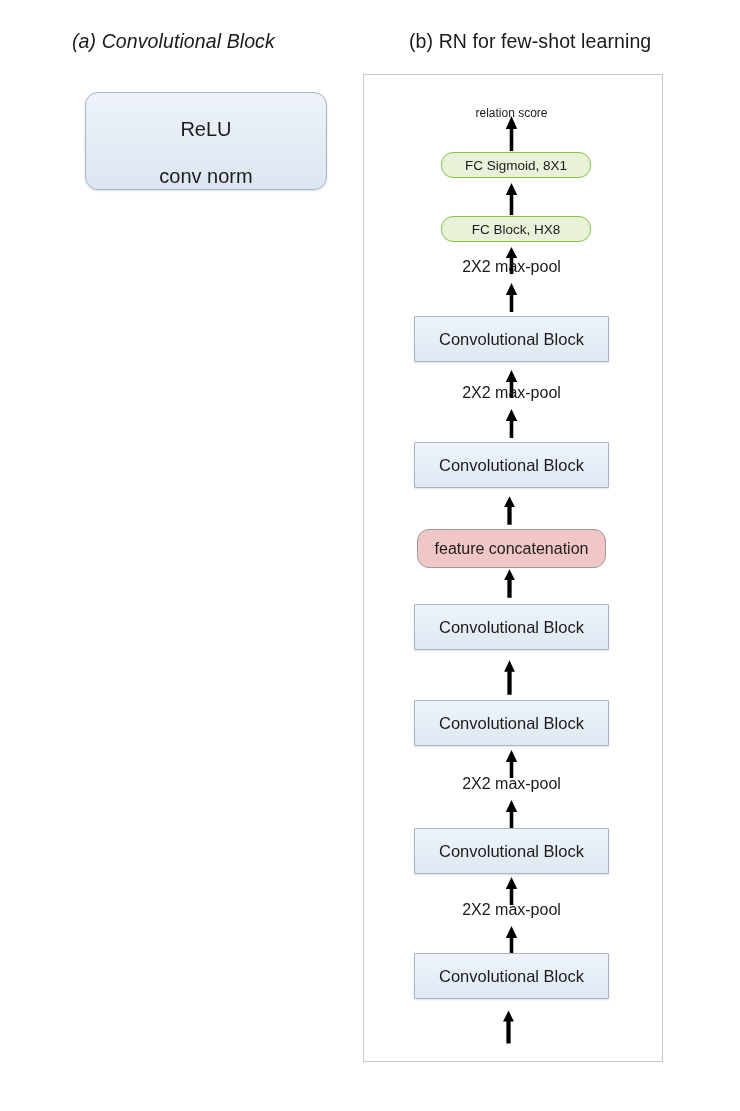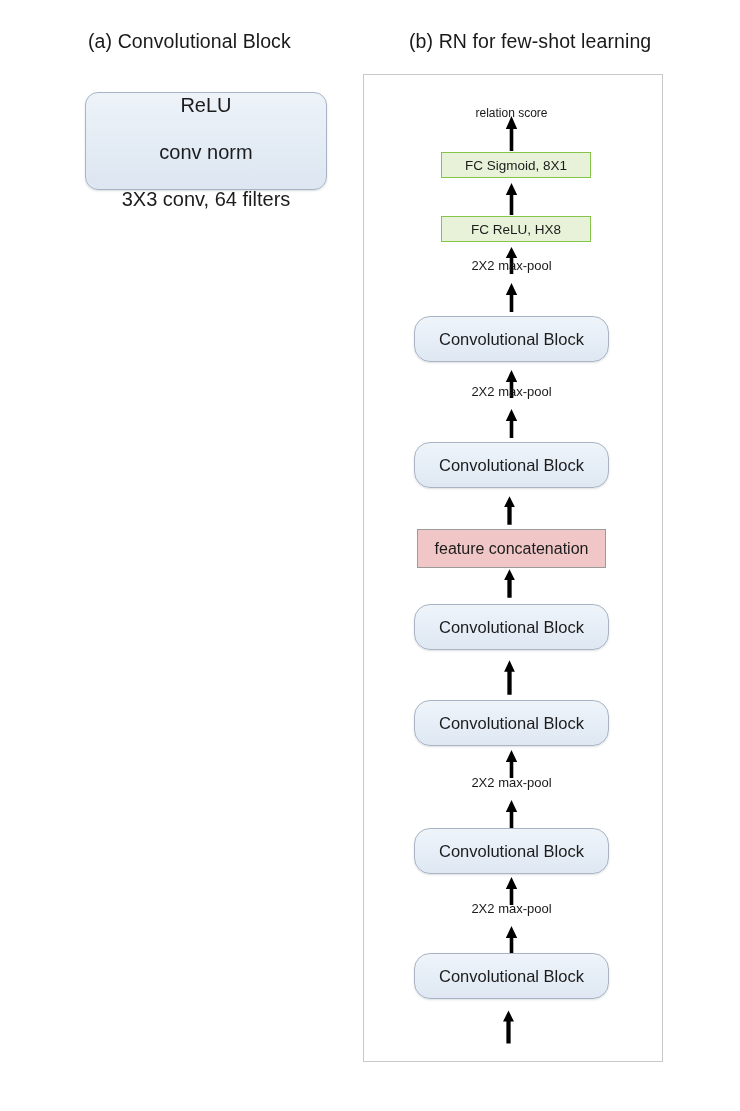--- a/index.html
+++ b/index.html
@@ -16,21 +16,21 @@
     overflow: hidden;
   }
 
   .panel-title {
     position: absolute;
     font-size: 19.5px;
     color: #1a1a1a;
     white-space: nowrap;
     letter-spacing: 0.1px;
   }
-  #title-a { left: 88px; top: 30px; }
+  #title-a { left: 72px; top: 30px; font-style: italic; }
   #title-b { left: 363px; top: 30px; margin-left: 46px; }
 
   
   .conv-block-legend {
     position: absolute;
     left: 85px;
     top: 92px;
     width: 242px;
     height: 98px;
     box-sizing: border-box;
@@ -65,29 +65,30 @@
     background: #ffffff;
   }
 
   .node {
     position: absolute;
     box-sizing: border-box;
     display: flex;
     align-items: center;
     justify-content: center;
     white-space: nowrap;
+    border-radius: 12px;
   }
 
   
   .conv-node {
     left: 414px;
     width: 195px;
     height: 46px;
     border: 1.2px solid #a8b4c4;
-    border-radius: 16px;
+    border-radius: 1px;
     background: linear-gradient(180deg, #eff4fa 0%, #e5edf6 55%, #dfe8f2 100%);
     box-shadow: 0 1px 2px rgba(120,130,145,0.25);
     font-size: 16.5px;
     color: #1c1c1c;
   }
 
   
   .fc-node {
     left: 441px;
     width: 150px;
@@ -112,21 +113,21 @@
   
   .text-label {
     position: absolute;
     white-space: nowrap;
     text-align: center;
     color: #1a1a1a;
   }
   .maxpool-label {
     left: 414px;
     width: 195px;
-    font-size: 13px;
+    font-size: 16px;
   }
   #relation-score {
     left: 414px;
     width: 195px;
     font-size: 12px;
     top: 106px;
     text-align: center;
   }
 
   
@@ -139,21 +140,20 @@
   .arrow svg { display: block; width: 13px; }
 </style>
 </head>
 <body>
 
 <div class="panel-title" id="title-a">(a) Convolutional Block</div>
 
 <div class="conv-block-legend">
   <div class="line">ReLU</div>
   <div class="line">conv norm</div>
-  <div class="line">3X3 conv, 64 filters</div>
 </div>
 
 <div class="panel-title" id="title-b">(b) RN for few-shot learning</div>
 
 <div id="panel-b"></div>
 
 <div class="text-label" id="relation-score">relation score</div>
 
 <div class="arrow" style="top:116px;height:35px;">
   <svg viewBox="0 0 13 35" width="13" height="35">
@@ -162,21 +162,21 @@
 </div>
 
 <div class="node fc-node" style="top:152px;">FC Sigmoid,  8X1</div>
 
 <div class="arrow" style="top:183px;height:32px;">
   <svg viewBox="0 0 13 32" width="13" height="32">
       <path d="M6.5 0 L12.2 12 L8.3 12 L8.3 32 L4.7 32 L4.7 12 L0.8 12 Z" fill="#000"></path>
     </svg>
 </div>
 
-<div class="node fc-node" style="top:216px;">FC ReLU, HX8</div>
+<div class="node fc-node" style="top:216px;">FC Block, HX8</div>
 
 <div class="arrow" style="top:247px;height:27px;">
   <svg viewBox="0 0 13 27" width="13" height="27">
       <path d="M6.5 0 L12.2 11 L8.3 11 L8.3 27 L4.7 27 L4.7 11 L0.8 11 Z" fill="#000"></path>
     </svg>
 </div>
 
 <div class="text-label maxpool-label" style="top:258px;">2X2 max-pool</div>
 
 <div class="arrow" style="top:283px;height:29px;">

